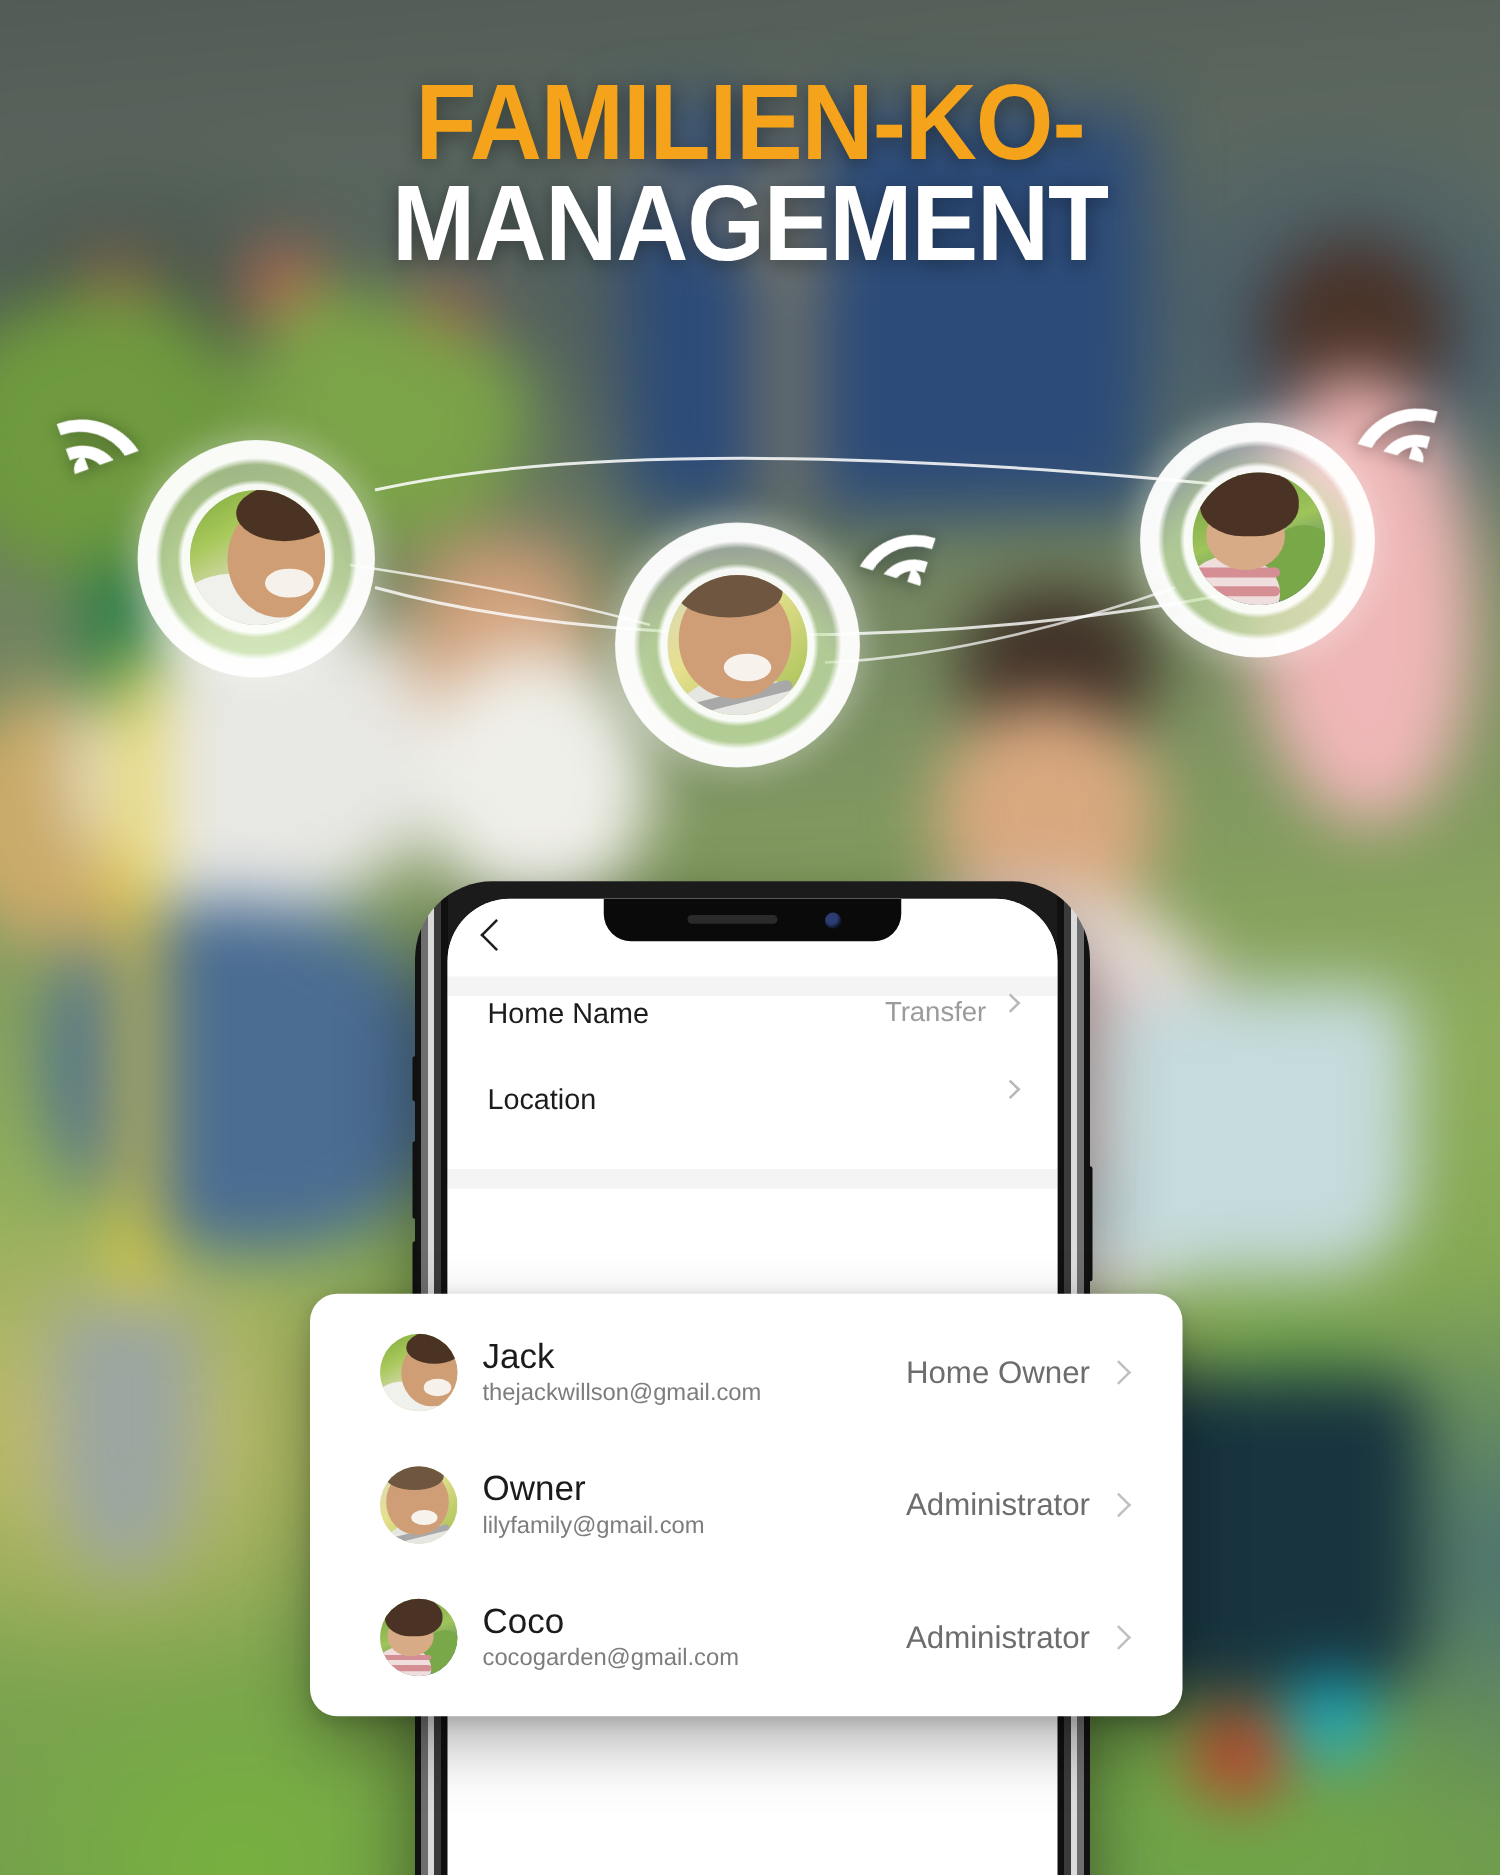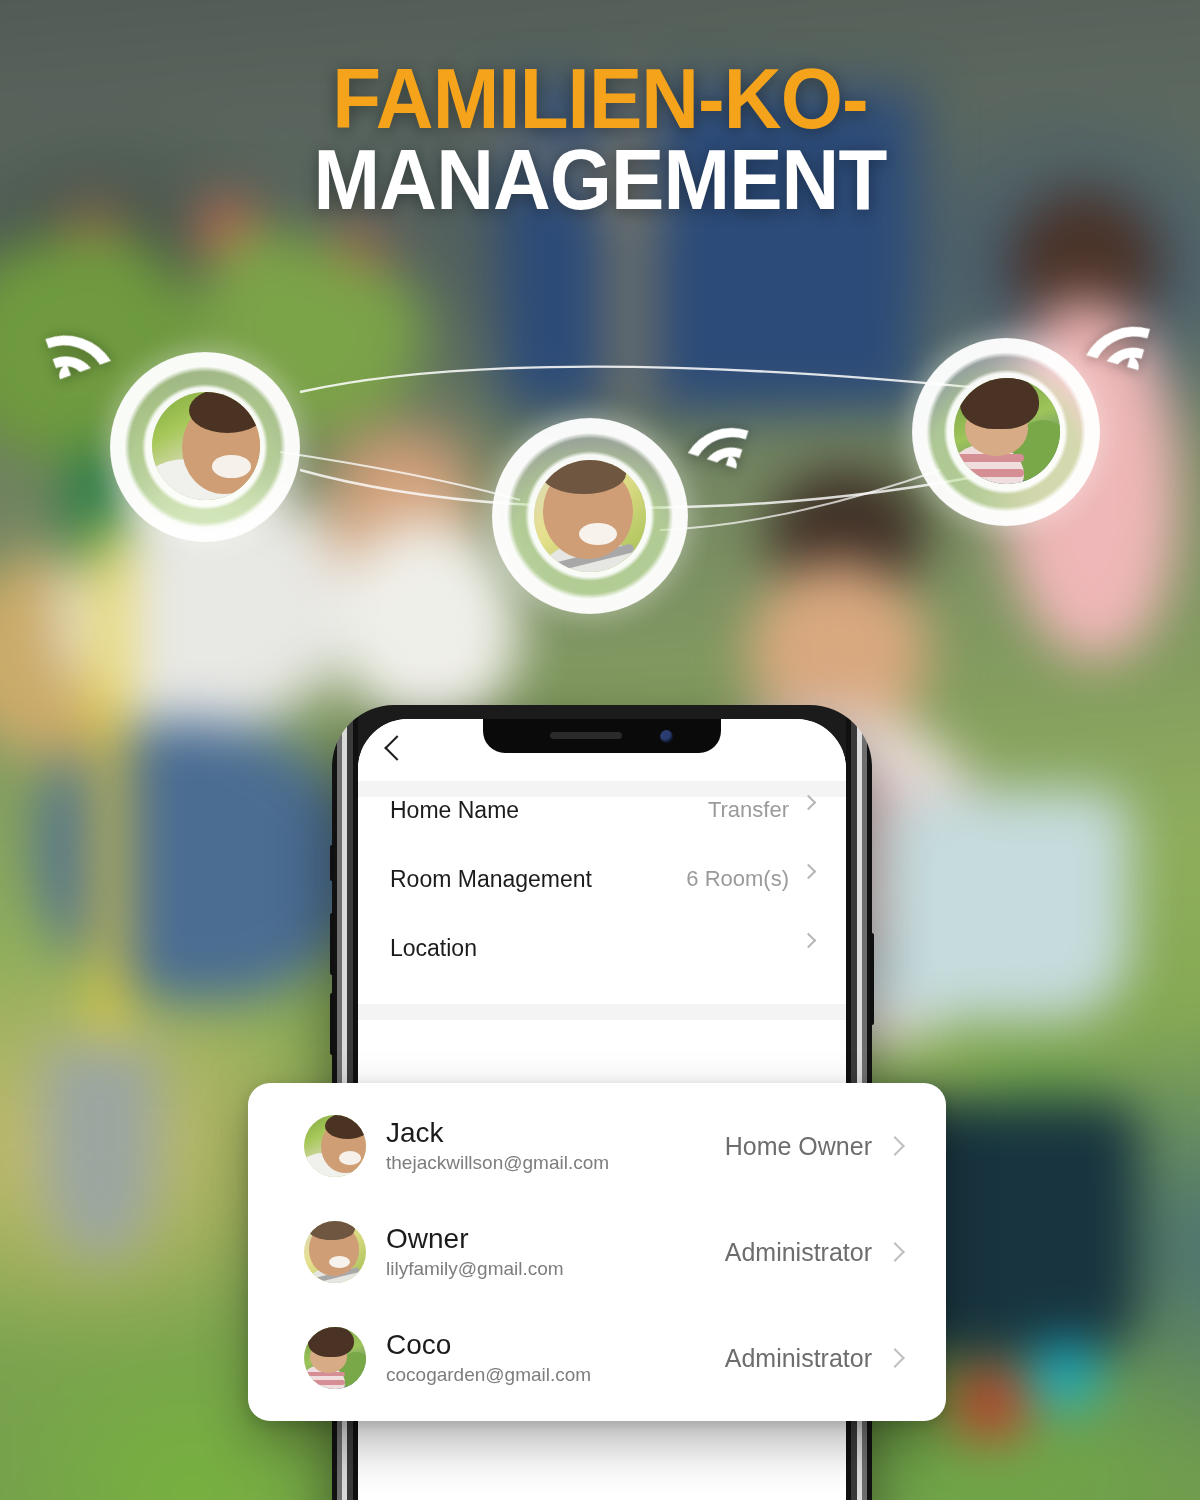--- a/index.html
+++ b/index.html
@@ -280,21 +280,20 @@
   
   .member-card {
     position: absolute;
     left: 248px; top: 1035px;
     width: 698px; height: 338px;
     background: #ffffff;
     border-radius: 22px;
     box-shadow: 0 22px 52px rgba(0,0,0,.30), 0 4px 14px rgba(0,0,0,.14);
     z-index: 60;
     padding: 10px 0;
-    margin-top: 48px;
   }
   .member-row {
     height: 106px;
     display: flex;
     align-items: center;
     padding: 0 44px 0 56px;
   }
   .avatar {
     width: 62px; height: 62px;
     border-radius: 50%;
@@ -440,25 +439,20 @@
       </div>
 
       <div class="sep-band"></div>
 
       <div class="settings-row">
         <span class="row-label">Home Name</span>
         <span class="row-value">Transfer</span>
         <span class="chev"></span>
       </div>
 
-      <div class="settings-row">
-        <span class="row-label">Room Management</span>
-        <span class="row-value">6 Room(s)</span>
-        <span class="chev"></span>
-      </div>
 
       <div class="settings-row">
         <span class="row-label">Location</span>
         <span class="row-value"></span>
         <span class="chev"></span>
       </div>
 
       <div class="sep-band"></div>
       <div class="spacer-lg"></div>
       <div class="band2"></div>

